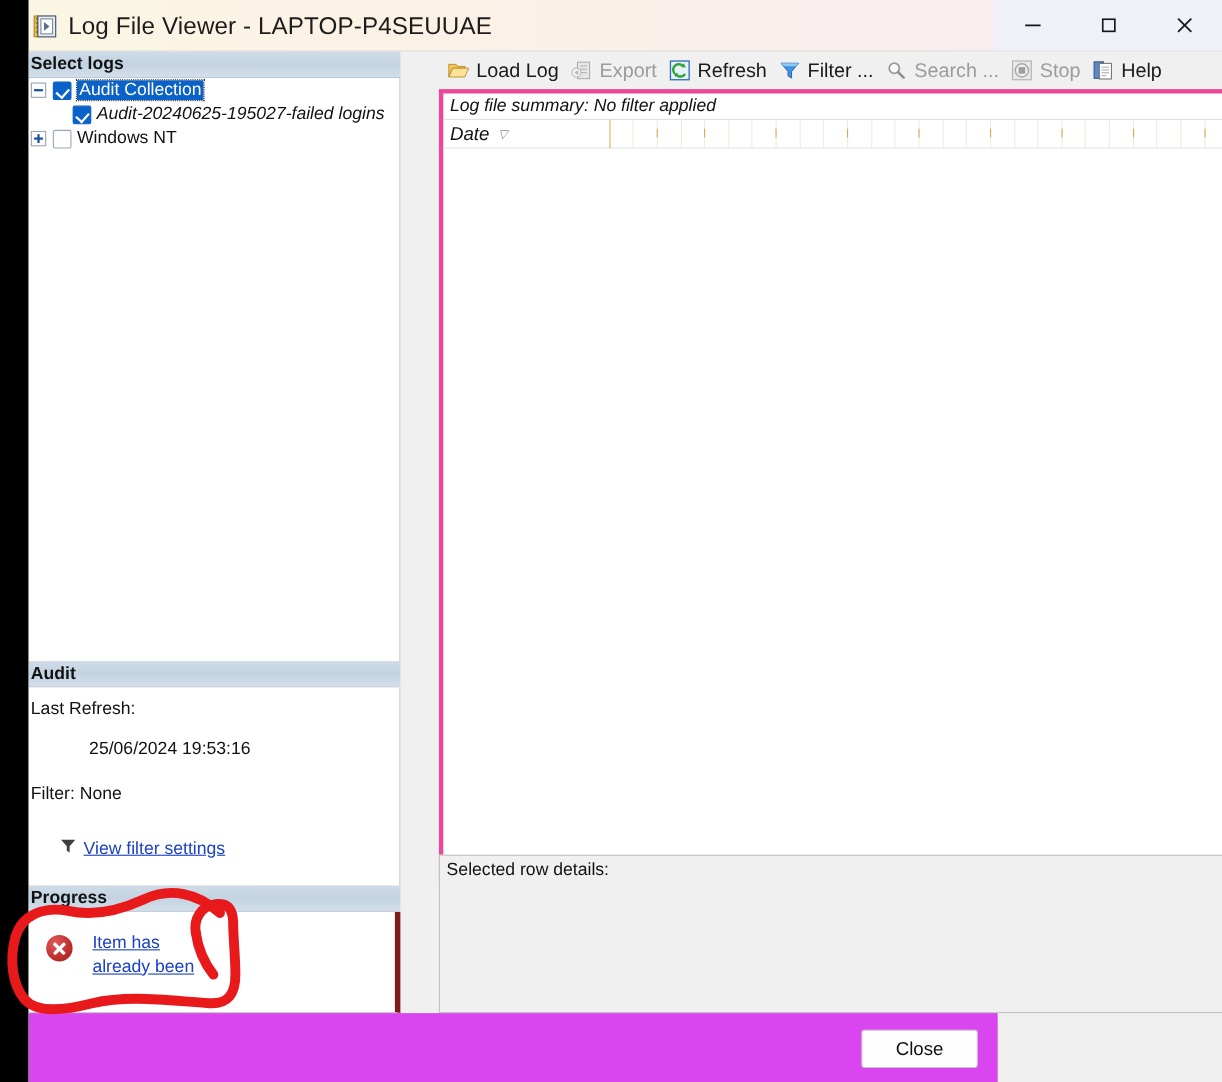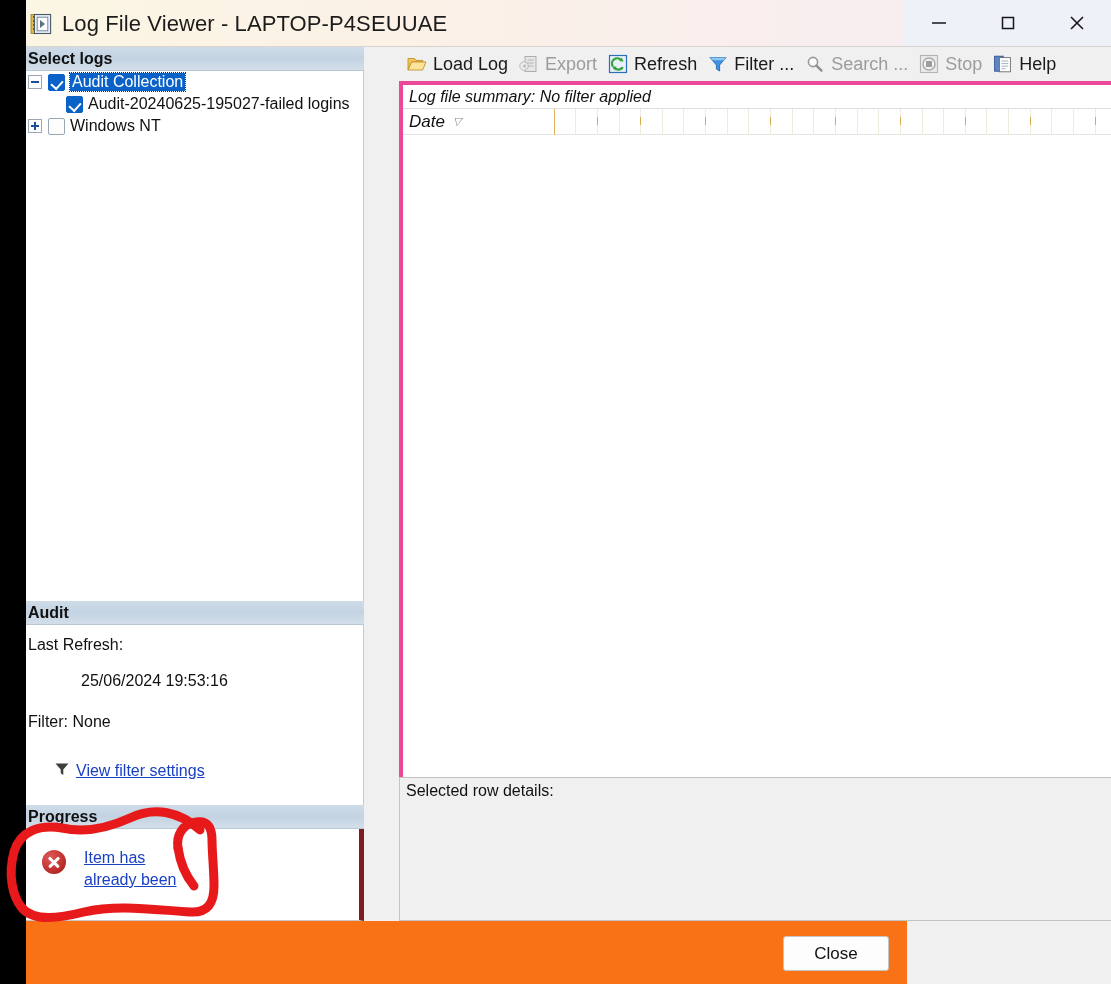--- a/index.html
+++ b/index.html
@@ -112,21 +112,21 @@
   }
   .tree-row {
     display: flex;
     align-items: center;
     height: 22px;
     padding-left: 2px;
     font-size: 16px;
     color: #111;
     white-space: nowrap;
   }
-  .tree-row.indent { padding-left: 40px; }
+  .tree-row.indent { padding-left: 40px; font-style: italic; }
   .expander {
     width: 14px; height: 14px;
     border: 1px solid #9aa6b4;
     background: #fdfdfd;
     position: relative;
     flex: none;
     margin-right: 6px;
   }
   .expander::before {
     content: "";
@@ -363,21 +363,21 @@
     border-right: 6px solid transparent;
   }
   .sc-tri.up { border-bottom: 8px solid #a6a6a6; }
   .sc-tri.down { border-top: 8px solid #a6a6a6; }
 
   
   .footer {
     position: absolute;
     left: 0; top: 874px;
     width: 881px; height: 63px;
-    background: #f97316;
+    background: #d946ef;
   }
   .close-btn {
     position: absolute;
     right: 18px; top: 15px;
     width: 106px; height: 35px;
     background: #fdfdfd;
     border: 1px solid #c4c4c4;
     border-radius: 3px;
     font-size: 17px;
     color: #111;

